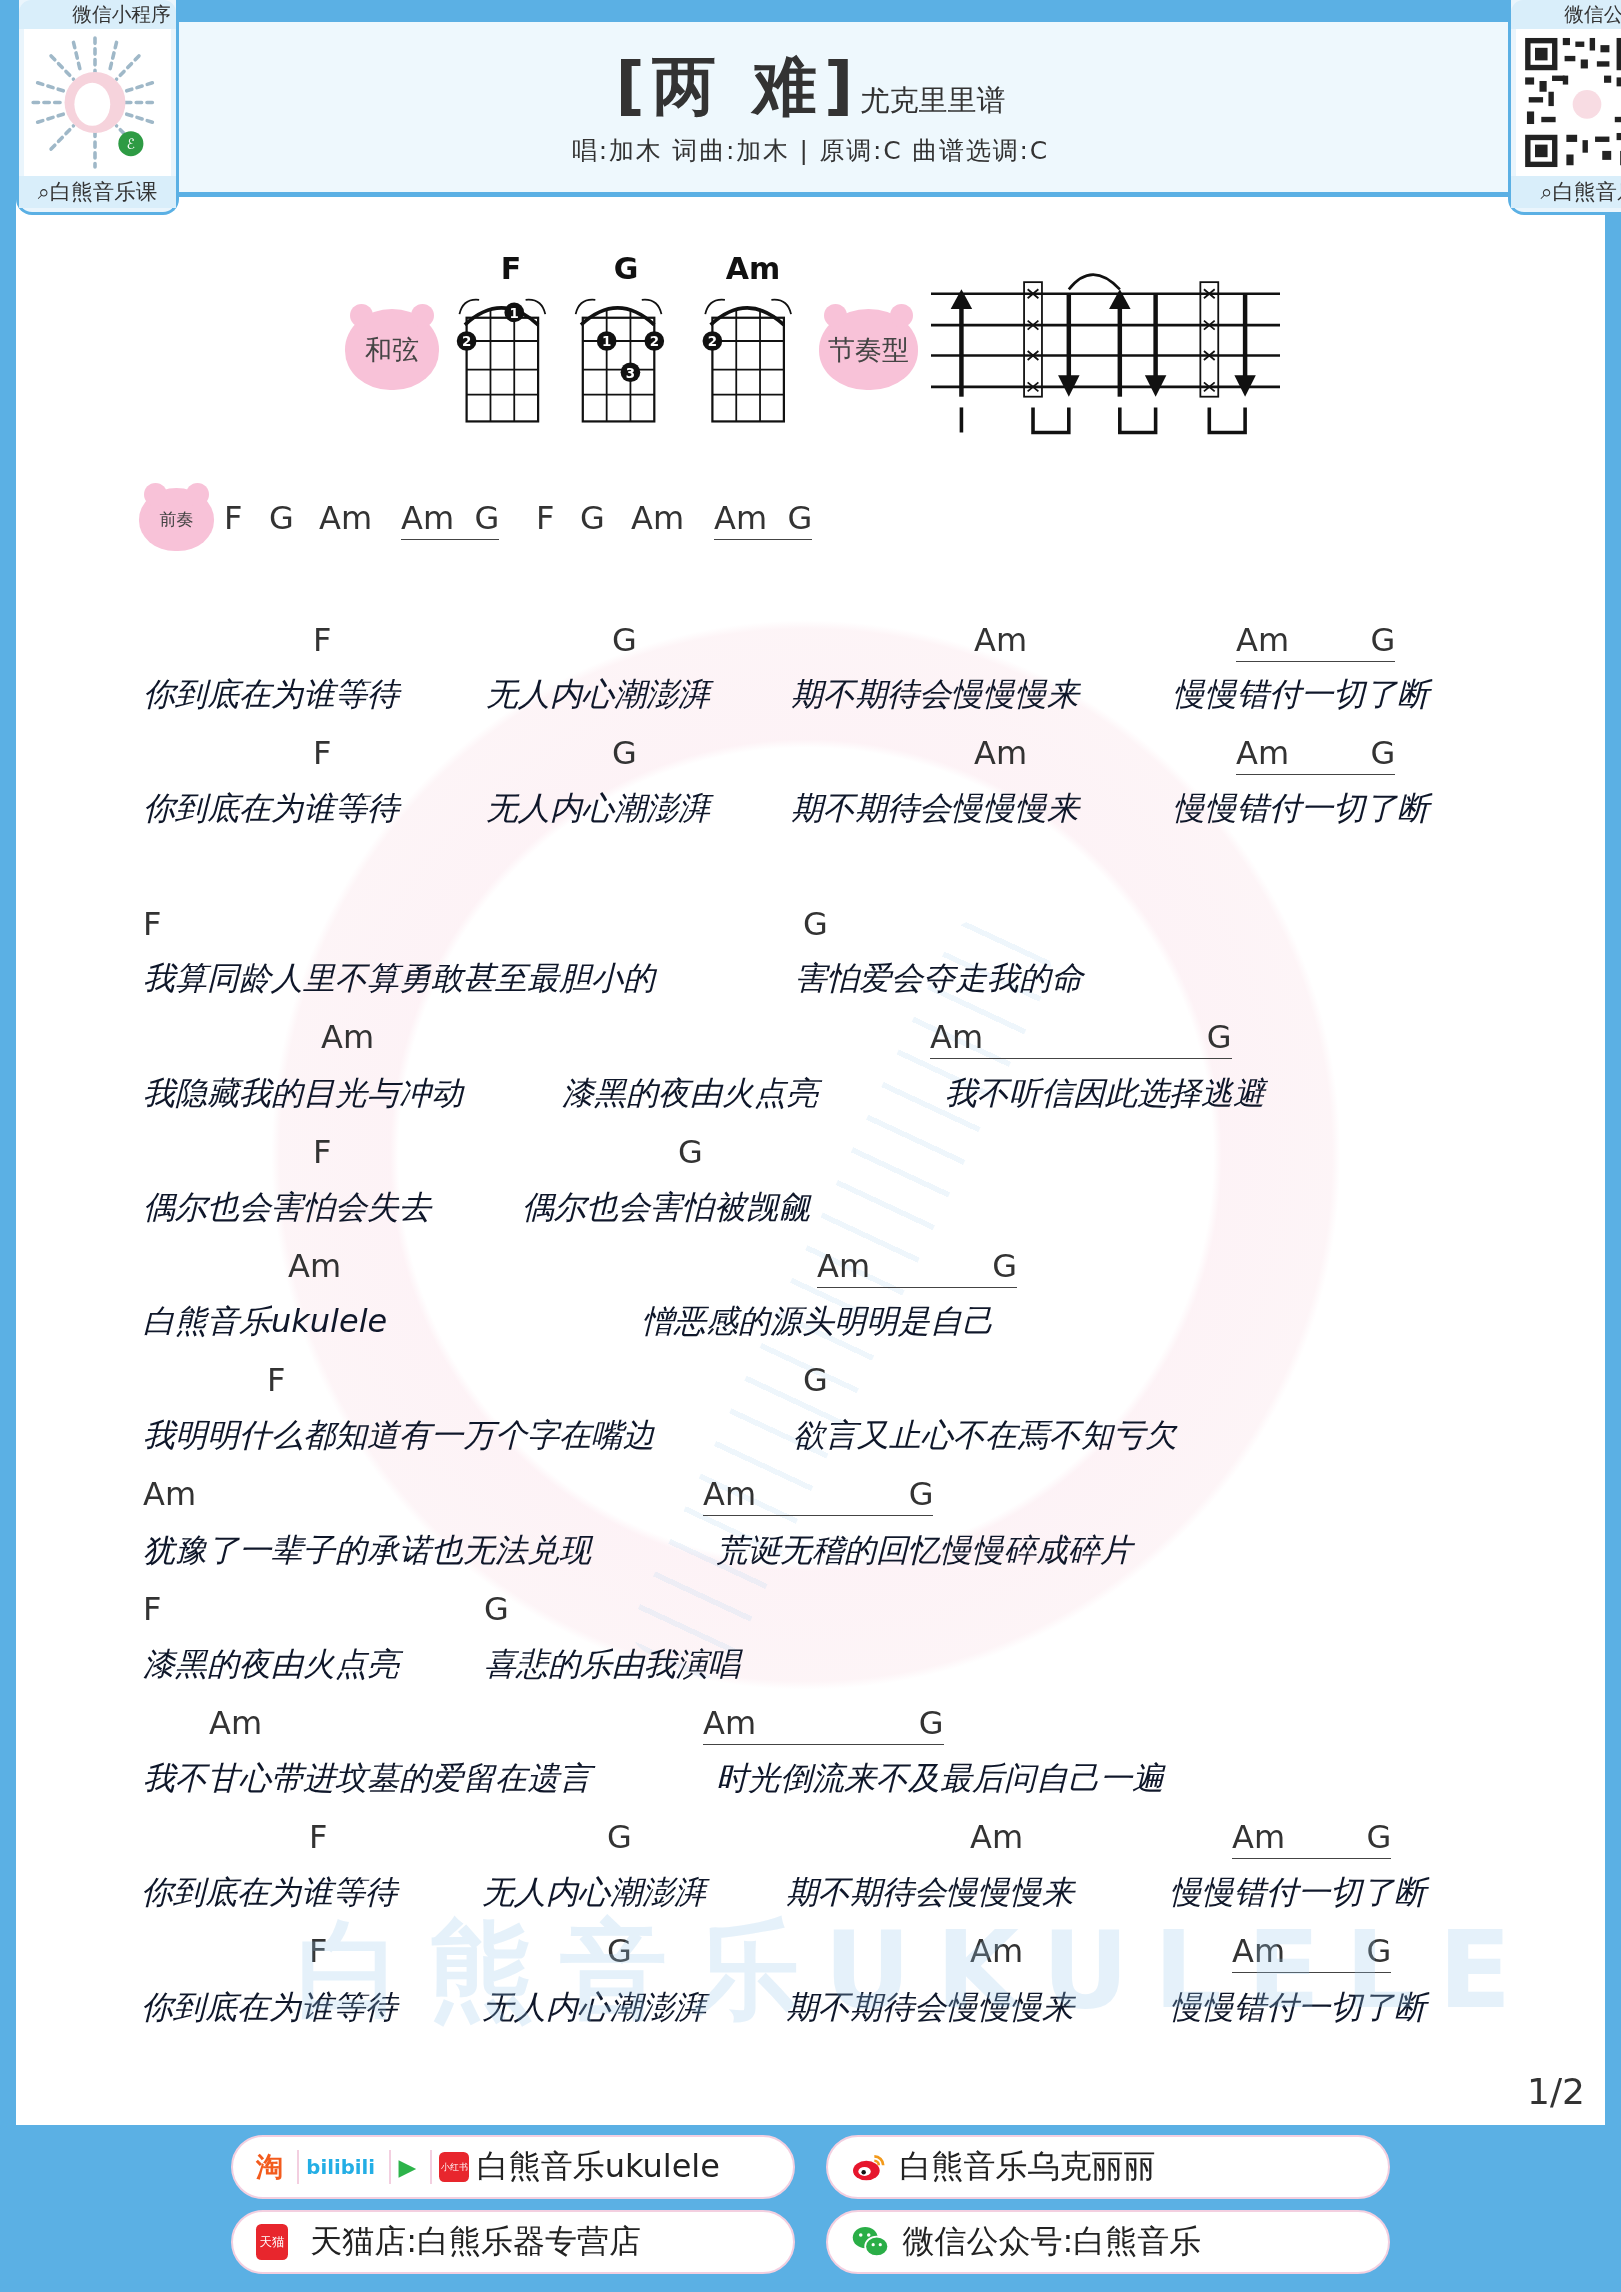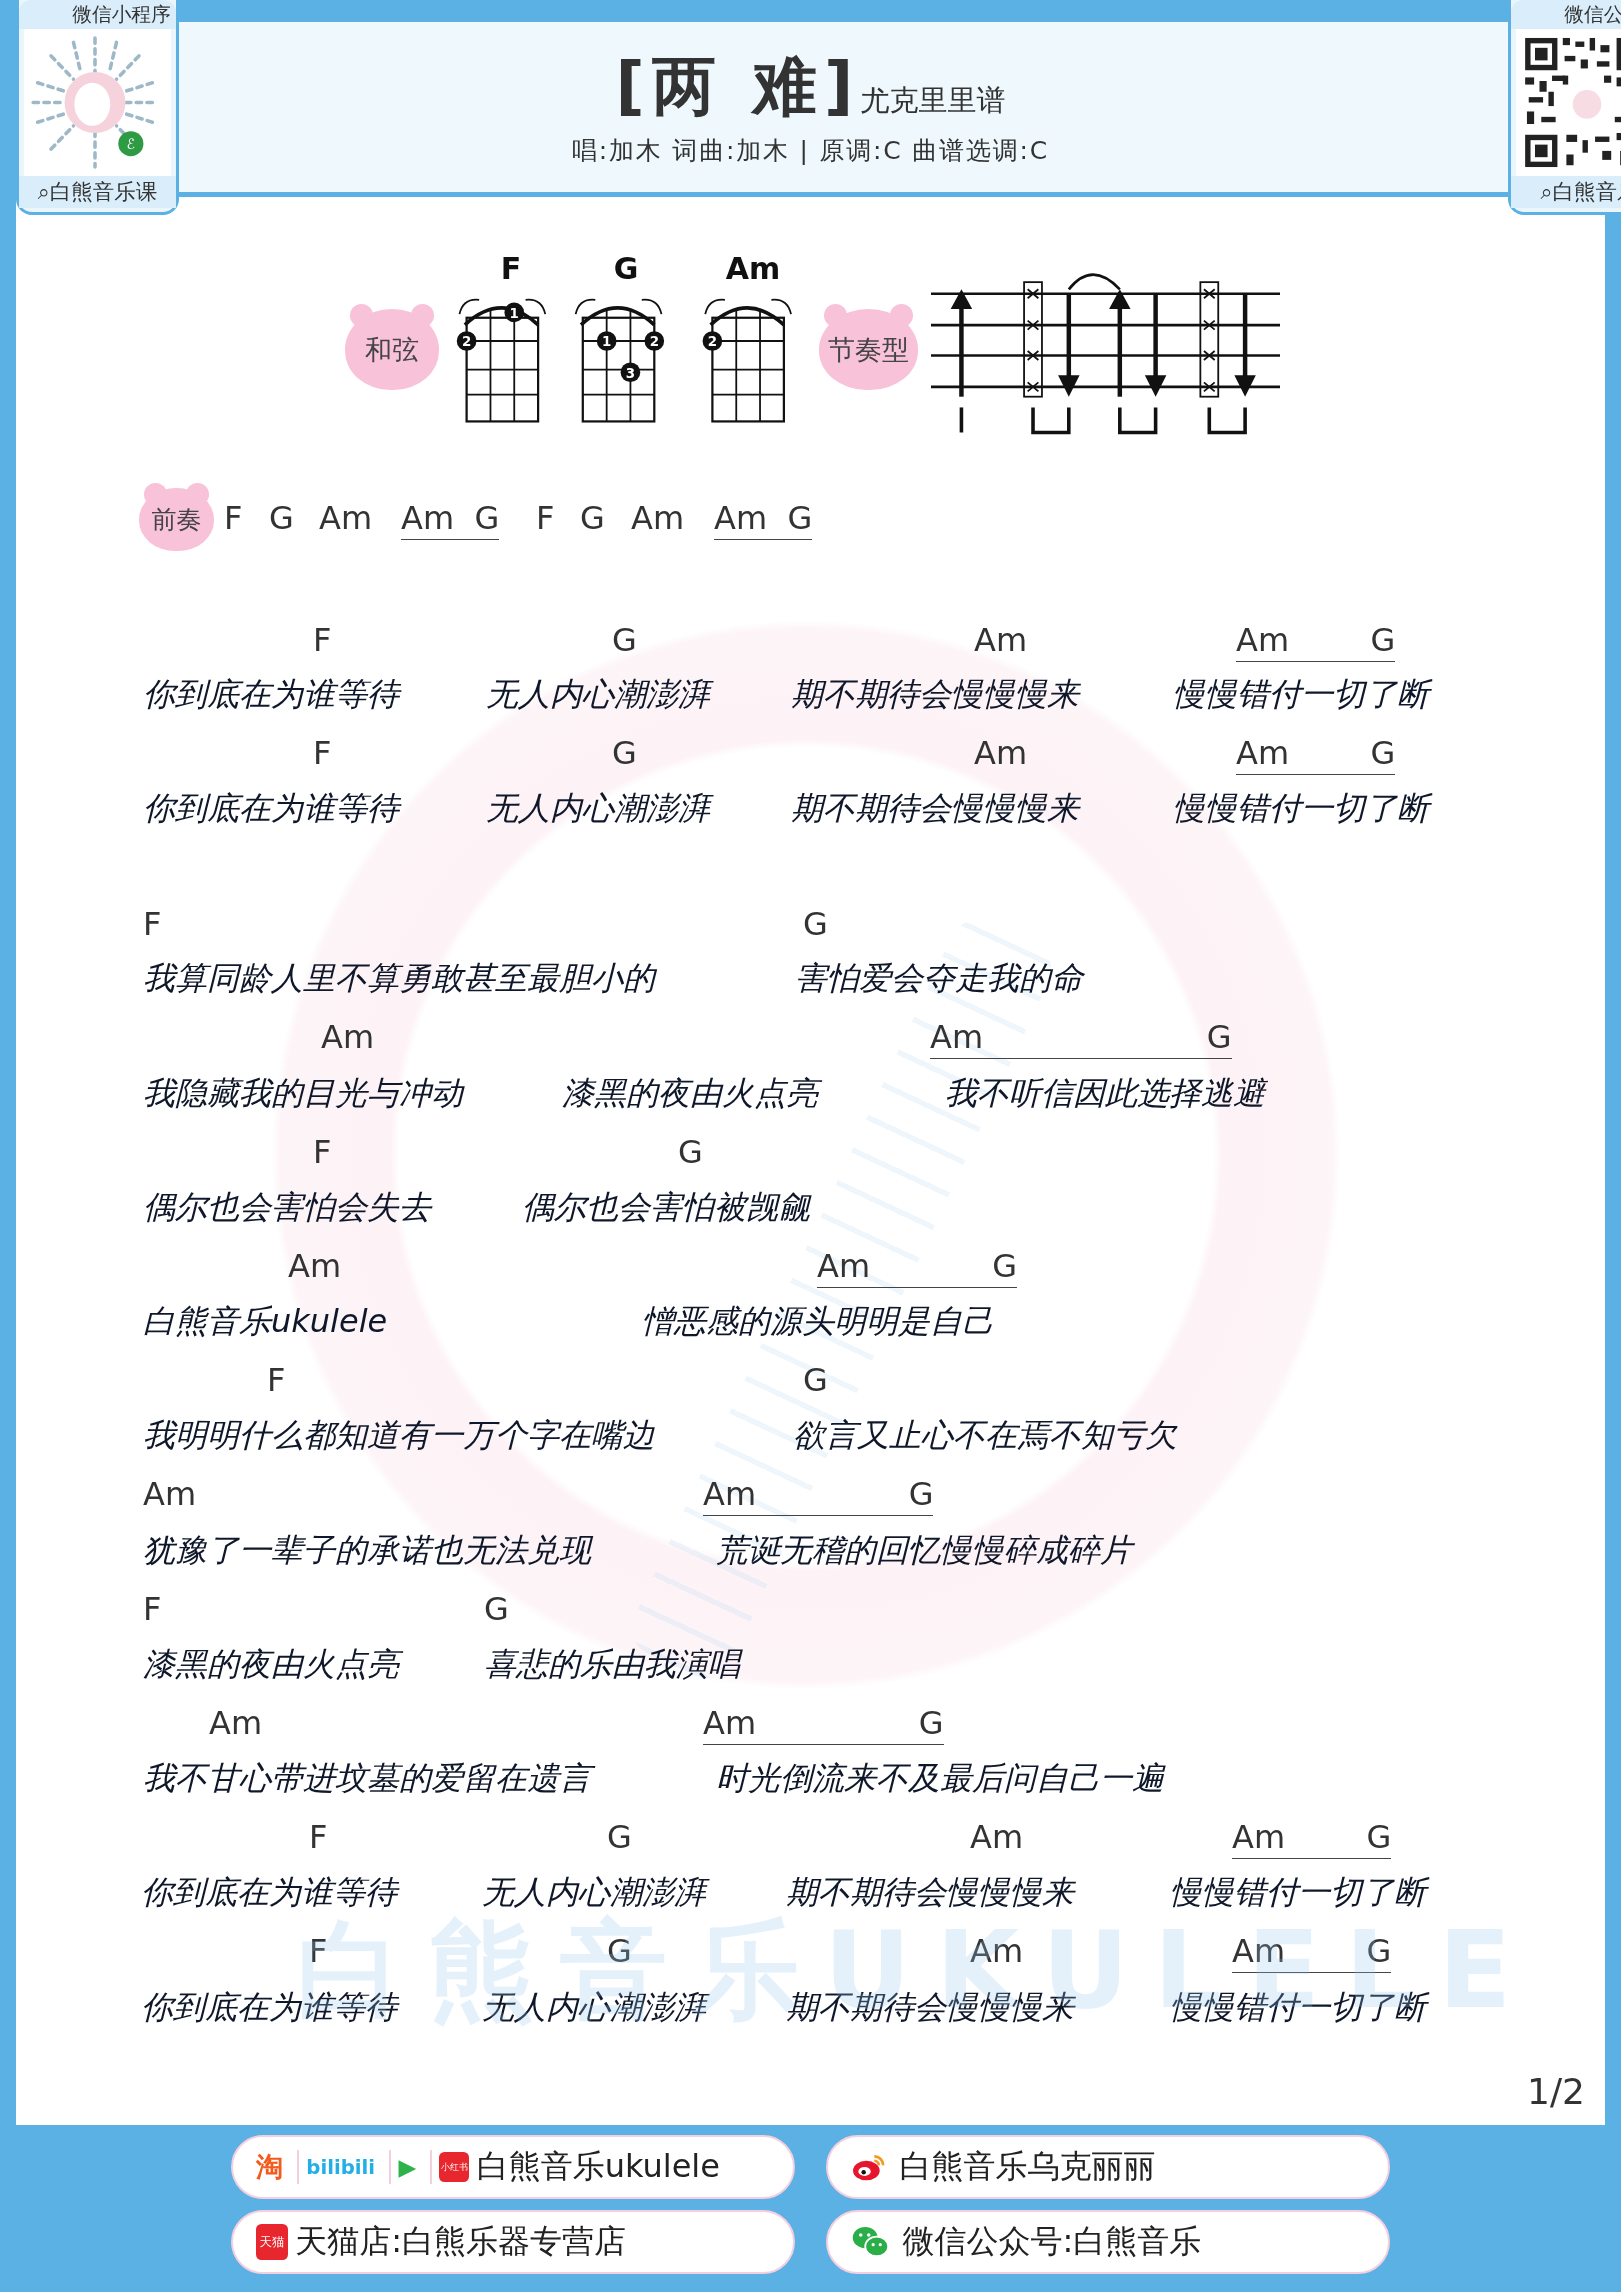--- a/index.html
+++ b/index.html
@@ -215,21 +215,21 @@
     <polygon points="339,124 363,124 351,148" fill="#111"></polygon>
 
   <g stroke="#111" stroke-width="4" fill="none">
     <line x1="34" y1="160" x2="34" y2="188"></line>
     <path d="M114 160 V188 H154 V160"></path>
     <path d="M211 160 V188 H251 V160"></path>
     <path d="M311 160 V188 H351 V160"></path>
   </g>
 </svg>
 
-<div class="bear-badge" style="left:139px; top:488px; width:75px; height:63px; font-size:25px;font-family:Liberation Serif, serif;">
+<div class="bear-badge" style="left:139px; top:488px; width:75px; height:63px; font-size:17px;font-family:Liberation Serif, serif;">
     <span>前奏</span>
   </div>
 <div style="position:absolute; top:499px; left:0; font-size:34px; color:#333;">
   <span class="c" style="left:224px; top:0;">F</span>
   <span class="c" style="left:269px; top:0;">G</span>
   <span class="c" style="left:319px; top:0;">Am</span>
   <span class="c ul" style="left:401px; top:0; white-space:pre;">Am  G</span>
   <span class="c" style="left:536px; top:0;">F</span>
   <span class="c" style="left:580px; top:0;">G</span>
   <span class="c" style="left:631px; top:0;">Am</span>
@@ -323,21 +323,21 @@
     <svg width="36" height="32" viewBox="0 0 40 36">
         <ellipse cx="17" cy="22" rx="15" ry="11" fill="#e6162d"></ellipse>
         <ellipse cx="15" cy="23" rx="7" ry="5" fill="#fff"></ellipse>
         <circle cx="14" cy="24" r="2.5" fill="#111"></circle>
         <path d="M26 6 a10 10 0 0 1 10 10" stroke="#f39a1b" stroke-width="3" fill="none"></path>
         <path d="M26 11 a5 5 0 0 1 5 5" stroke="#f39a1b" stroke-width="3" fill="none"></path>
       </svg>
   </span>
   <span>白熊音乐乌克丽丽</span>
 </div>
-<div class="footer-pill" style="left:231px; top:2210px;">
+<div class="footer-pill" style="left:231px; top:2210px;gap:15px;">
   <span class="icon-box" style="background:#e8262d; width:32px; height:36px; font-size:12.5px;">天猫</span>
   <span>天猫店:白熊乐器专营店</span>
 </div>
 <div class="footer-pill" style="left:826px; top:2210px;">
   <span class="icon-box" style="margin-right:12.5px;">
     <svg width="39" height="36" viewBox="0 0 44 40">
         <ellipse cx="16" cy="15" rx="14" ry="12" fill="#2aae47"></ellipse>
         <ellipse cx="29" cy="25" rx="13" ry="11" fill="#2aae47" stroke="#fff" stroke-width="2"></ellipse>
         <circle cx="11" cy="12" r="2" fill="#fff"></circle>
         <circle cx="20" cy="12" r="2" fill="#fff"></circle>

